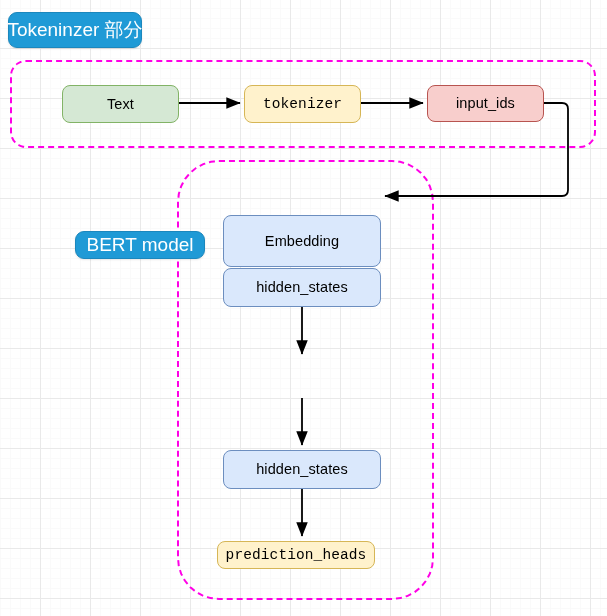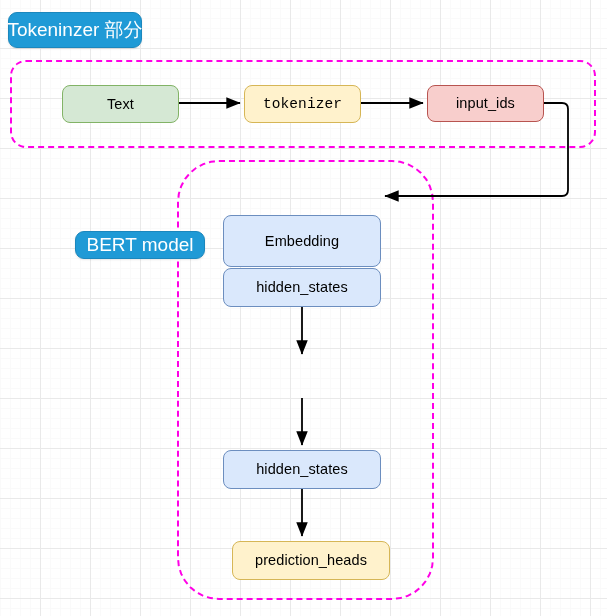--- a/index.html
+++ b/index.html
@@ -80,19 +80,19 @@
 
   <div class="node n-red" style="left:427px;top:85px;width:117px;height:37px;">input_ids</div>
 
   <div class="node n-blue" style="left:223px;top:177px;width:158px;height:52px;margin-top:38px;">Embedding</div>
 
   <div class="node n-blue" style="left:223px;top:268px;width:158px;height:39px;">hidden_states</div>
 
 
   <div class="node n-blue" style="left:223px;top:450px;width:158px;height:39px;">hidden_states</div>
 
-  <div class="node n-yellow" style="left:232px;top:541px;width:158px;height:39px;">prediction_heads</div>
+  <div class="node n-yellow" style="left:217px;top:541px;width:158px;height:28px;font-family:Liberation Mono, monospace;">prediction_heads</div>
 
   <div class="tag" style="left:8px;top:12px;width:134px;height:36px;">Tokeninzer 部分</div>
 
   <div class="tag" style="left:75px;top:231px;width:130px;height:28px;">BERT model</div>
 
 </div>
 
 </body></html>

